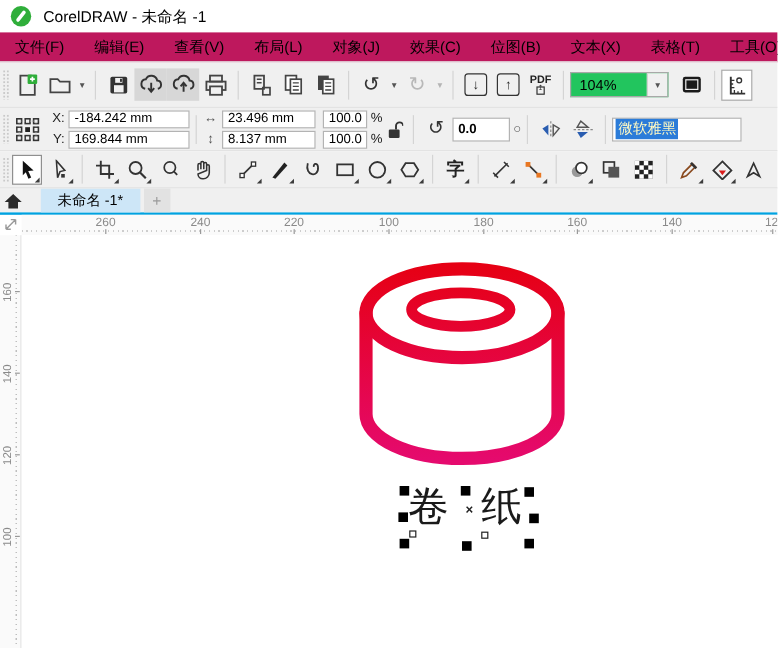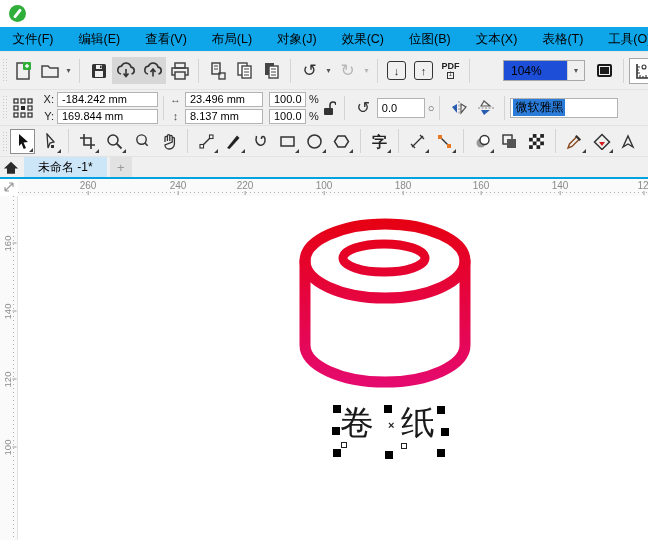--- a/index.html
+++ b/index.html
@@ -8,67 +8,67 @@
     width:648px; height:540px; overflow:hidden; background:#fff;
     font-family:"Liberation Sans","DejaVu Sans",sans-serif; color:#000;
     position:relative;
   }
   
   .titlebar { height:27px; background:#fff; display:flex; align-items:center; padding-left:9px; gap:10px; }
   .logo { width:17px; height:17px; border-radius:50%; background:#2fae3a; position:relative; flex:0 0 auto; }
   .logo::after { content:""; position:absolute; left:7px; top:3px; width:3px; height:11px; background:#fff; border-radius:2px; transform:rotate(38deg); }
   .title-text { font-size:13px; }
   
-  .menubar { height:25px; background:#0ea5e9; display:flex; align-items:center; font-size:12.5px; white-space:nowrap; border-bottom:1px solid #e6e6e6; }
+  .menubar { height:25px; background:#be185d; display:flex; align-items:center; font-size:12.5px; white-space:nowrap; border-bottom:1px solid #e6e6e6; }
   .menu-item { padding:0 12.5px; cursor:default; }
   
   .row { background:#f0f0f0; display:flex; align-items:center; border-bottom:1px solid #e3e3e3; position:relative; }
   .grip { width:6px; height:70%; margin:0 1px 0 2px; background-image:radial-gradient(#c9c9c9 1px, transparent 1px); background-size:3px 3px; flex:0 0 auto; }
   .tb-btn { width:27px; height:27px; display:flex; align-items:center; justify-content:center; position:relative; flex:0 0 auto; border:1px solid transparent; }
   .tb-btn.active { background:#d7d7d7; }
   .sep { width:1px; height:24px; background:#d4d4d4; margin:0 5px; flex:0 0 auto; }
   .caret { font-size:8px; color:#555; width:11px; text-align:center; flex:0 0 auto; }
   .caret.dis { color:#b5b5b5; }
   .glyph-btn { font-size:17px; color:#333; line-height:1; }
   .glyph-btn.dis { color:#b8b8b8; }
   .boxed-arrow { width:19px; height:19px; border:1.5px solid #333; border-radius:3px; display:flex; align-items:center; justify-content:center; font-size:11px; font-weight:bold; color:#222; }
   .pdf-stack { display:flex; flex-direction:column; align-items:center; line-height:1; }
   .pdf-txt { font-size:9px; font-weight:bold; color:#222; letter-spacing:0; }
   .pdf-sq { width:7px; height:7px; border:1px solid #333; margin-top:1px; position:relative; }
   .pdf-sq::after { content:"↥"; position:absolute; left:0px; top:-2px; font-size:6px; color:#333; }
-  .combo { width:82px; height:21px; background:#1d4ed8; border:1px solid #a8a8a8; display:flex; align-items:center; font-size:12px; padding-left:7px; flex:0 0 auto;margin-left:28px; }
+  .combo { width:82px; height:21px; background:#22c55e; border:1px solid #a8a8a8; display:flex; align-items:center; font-size:12px; padding-left:7px; flex:0 0 auto; }
   .combo-caret { margin-left:auto; width:17px; align-self:stretch; border-left:1px solid #d0d0d0; background:#f0f0f0; display:flex; align-items:center; justify-content:center; font-size:8px; color:#555; }
   .fullscreen-ic { width:15px; height:13px; background:#1a1a1a; border-radius:2px; position:relative; }
   .fullscreen-ic::after { content:""; position:absolute; inset:2px; border:1px solid #f0f0f0; }
   .ruler-btn { width:26px; height:26px; background:#fff; border:1px solid #a8a8a8; display:flex; align-items:center; justify-content:center; flex:0 0 auto; }
   
   .propbar { height:36px; }
   .stack { display:flex; flex-direction:column; gap:2px; justify-content:center; }
   .frow { display:flex; align-items:center; gap:3px; }
   .flabel { font-size:11px; color:#222; width:14px; text-align:right; }
   .field { background:#fff; border:1px solid #b3b3b3; font-size:11px; display:flex; align-items:center; padding:0 4px; height:15px; }
   .xy-field { width:101px; }
   .wh-field { width:78px; }
   .sc-field { width:37px; }
   .pct { font-size:11px; color:#222; }
   .arr-ic { font-size:11px; color:#555; width:13px; text-align:center; }
-  .angle-field { width:48px; height:20px; font-size:11px; }
+  .angle-field { width:48px; height:20px; font-size:11px;font-weight:bold; }
   .deg { font-size:11px; color:#555; margin-left:3px; }
   .font-field { width:108px; height:20px; font-size:12px; padding:0 2px; }
-  .font-sel { background:#2b7cd9; color:#000000; padding:0 2px; white-space:nowrap; }
+  .font-sel { background:#2b7cd9; color:#fef9c3; padding:0 2px; white-space:nowrap; }
   
   .toolbox { height:31px; }
   .tool { width:25px; height:25px; display:flex; align-items:center; justify-content:center; position:relative; flex:0 0 auto; margin:0 1px; }
   .tool.active { background:#fff; border:1px solid #8f8f8f; }
   .dd { position:absolute; right:1px; bottom:1px; width:0; height:0; border-left:4px solid transparent; border-bottom:4px solid #3c3c3c; }
   .zi { font-size:15px; font-weight:bold; color:#222; line-height:1; }
   
   .tabbar { height:20px; background:#f0f0f0; display:flex; align-items:stretch; border-bottom:none; }
   .home-btn { width:22px; display:flex; align-items:center; justify-content:center; }
-  .doc-tab { background:#cde6f7; padding:0 14px; display:flex; align-items:center; font-size:12px; margin-left:2px; }
+  .doc-tab { background:#cde6f7; padding:0 14px; display:flex; align-items:center; font-size:12px; margin-left:12px; }
   .newtab-btn { width:22px; margin-left:3px; background:#e2e2e2; color:#9a9a9a; display:flex; align-items:center; justify-content:center; font-size:13px; }
   .accent-line { height:2px; background:#00a2e0; }
   
   .hruler { height:17px; margin-left:18px; background:#fafafa; position:relative; overflow:hidden; }
   .hruler::after { content:""; position:absolute; left:0; right:0; bottom:3px; height:1px;
     background-image:repeating-linear-gradient(to right,#b0b0b0 0 1px,transparent 1px 4px); }
   .h-num { position:absolute; top:1px; transform:translateX(-50%); font-size:10px; color:#8a8a8a; }
   .h-num::after { content:""; position:absolute; left:50%; top:11px; width:1px; height:4px; background:#999; }
   .corner-ic { position:absolute; left:3px; top:181px; width:12px; height:12px; z-index:5; }
   .main { display:flex; height:344px; }
@@ -85,20 +85,21 @@
   .handle { position:absolute; width:8px; height:8px; background:#000; }
   .node-sq { position:absolute; width:6px; height:6px; background:#fff; border:1px solid #222; }
   .center-x { position:absolute; font-size:11px; font-weight:bold; color:#222; line-height:1; }
   svg { display:block; }
 </style>
 </head>
 <body>
 
 <div class="titlebar">
   <div class="logo"></div>
+  <div class="title-text">CorelDRAW - 未命名 -1</div>
 </div>
 
 <div class="menubar">
   <span class="menu-item">文件(F)</span>
   <span class="menu-item">编辑(E)</span>
   <span class="menu-item">查看(V)</span>
   <span class="menu-item">布局(L)</span>
   <span class="menu-item">对象(J)</span>
   <span class="menu-item">效果(C)</span>
   <span class="menu-item">位图(B)</span>
@@ -461,21 +462,21 @@
 </div>
 <div class="accent-line"></div>
 
 <div class="corner-ic">
   <svg width="12" height="12" viewBox="0 0 12 12">
     <path d="M2 10 L10 2 M2 10 L2 6 M2 10 L6 10 M10 2 L6 2 M10 2 L10 6" stroke="#9a9a9a" stroke-width="1.2" fill="none"></path>
   </svg>
 </div>
 <div class="hruler">
   <span class="h-num" style="left:70px">260</span>
-  <span class="h-num" style="left:160px">240</span>
+  <span class="h-num" style="left:149px">240</span>
   <span class="h-num" style="left:227px">220</span>
   <span class="h-num" style="left:306px">100</span>
   <span class="h-num" style="left:385px">180</span>
   <span class="h-num" style="left:463px">160</span>
   <span class="h-num" style="left:542px">140</span>
   <span class="h-num" style="left:625px">12</span>
 </div>
 
 <div class="main">
   <div class="vruler">

